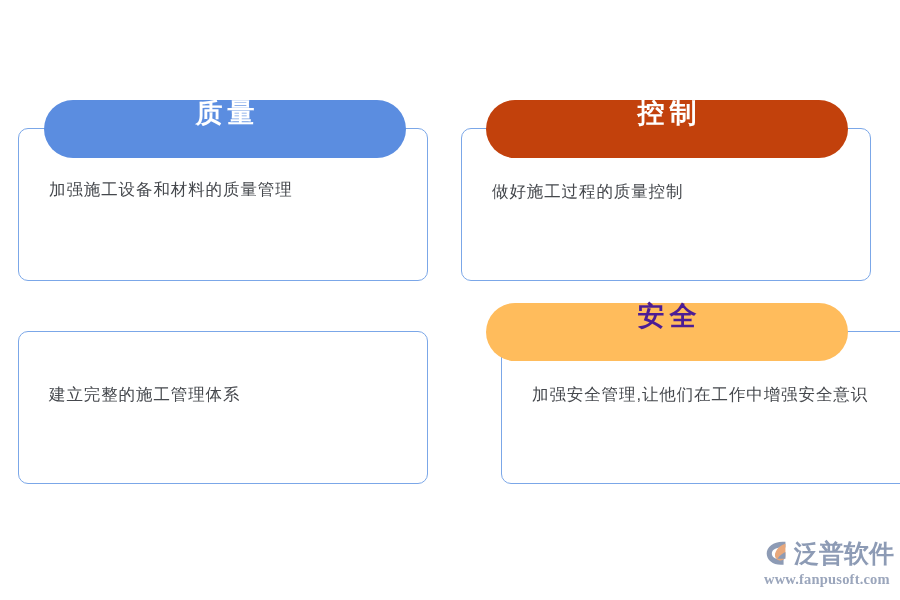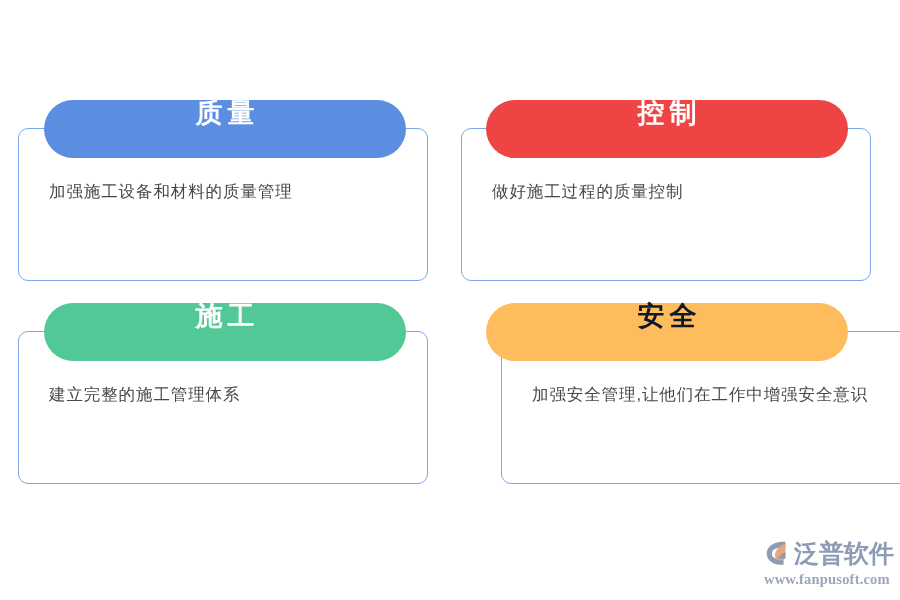--- a/index.html
+++ b/index.html
@@ -33,52 +33,52 @@
   }
 
   .card {
     position: absolute;
     box-sizing: border-box;
     background: #ffffff;
     border: 1.4px solid #7BA7E8;
     border-radius: 10px;
   }
 
-  .card.c0 { left: 0px;   top: 0px;   width: 410px; height: 153px; }
+  .card.c0 { left: 0px;   top: 0px;   width: 410px; height: 153px; font-family: Liberation Mono, monospace; }
   .card.c1 { left: 443px; top: 0px;   width: 410px; height: 153px; }
   .card.c2 { left: 0px;   top: 203px; width: 410px; height: 153px; }
   .card.c3 { left: 443px; top: 203px; width: 410px; height: 153px; margin-left: 40px; }
 
   
   .pill {
     position: absolute;
     box-sizing: border-box;
     height: 58px;
     border-radius: 29px;
     display: flex;
     justify-content: center;
     z-index: 3;
   }
 
   .pill.p0 { left: 44px;  top: 100px; width: 362px; background: #5B8DE0; }
-  .pill.p1 { left: 486px; top: 100px; width: 362px; background: #ef4444; }
+  .pill.p1 { left: 486px; top: 100px; width: 362px; background: #c2410c; }
   .pill.p2 { left: 44px;  top: 303px; width: 362px; background: #52C896; }
   .pill.p3 { left: 486px; top: 303px; width: 362px; background: #FFBC5C; }
 
   .pill-label {
     color: #ffffff;
     font-size: 27px;
     font-weight: bold;
     letter-spacing: 5px;
     text-indent: 5px;
     line-height: 1;
     white-space: nowrap;
   }
 
-  .pill.p3 .pill-label { color: #0f172a; }
+  .pill.p3 .pill-label { color: #4c1d95; }
 
   
   .card-body {
     position: absolute;
     left: 30px;
     right: 26px;
     top: 46px;
     font-size: 16.5px;
     line-height: 32px;
     color: #45484d;
@@ -154,23 +154,20 @@
   </div>
 
   <div class="pill p0">
     <span class="pill-label">质量</span>
   </div>
 
   <div class="pill p1">
     <span class="pill-label">控制</span>
   </div>
 
-  <div class="pill p2">
-    <span class="pill-label">施工</span>
-  </div>
 
   <div class="pill p3">
     <span class="pill-label">安全</span>
   </div>
 
   <div class="brand">
     <div class="brand-top">
       <span class="brand-mark">
         <svg viewBox="0 0 64 64" width="30" height="30" aria-hidden="true">
           <path d="M44 8 C24 8 10 20 10 33 C10 47 23 57 40 57 L46 57 L46 45 L38 45 C27 45 21 40 21 33 C21 25 29 20 42 20 L50 20 L50 8 Z" fill="#8D9BB5"></path>

